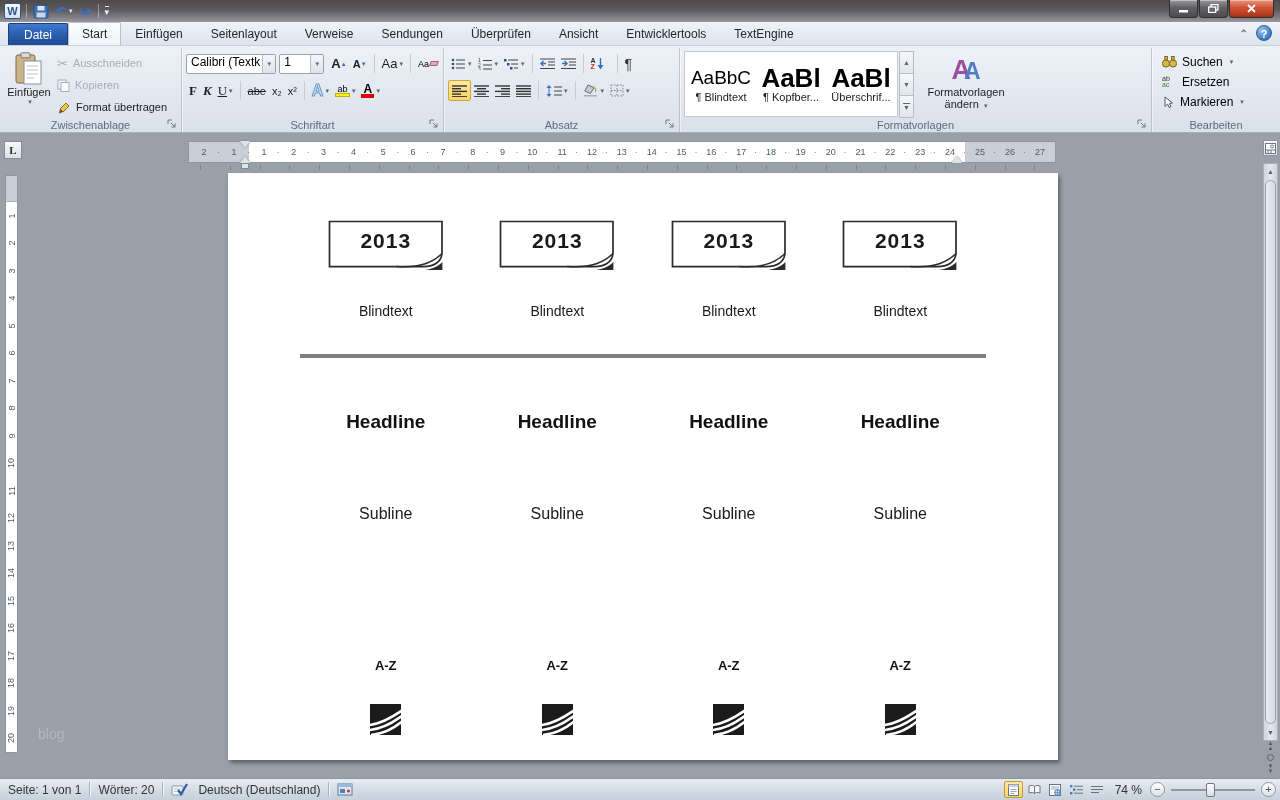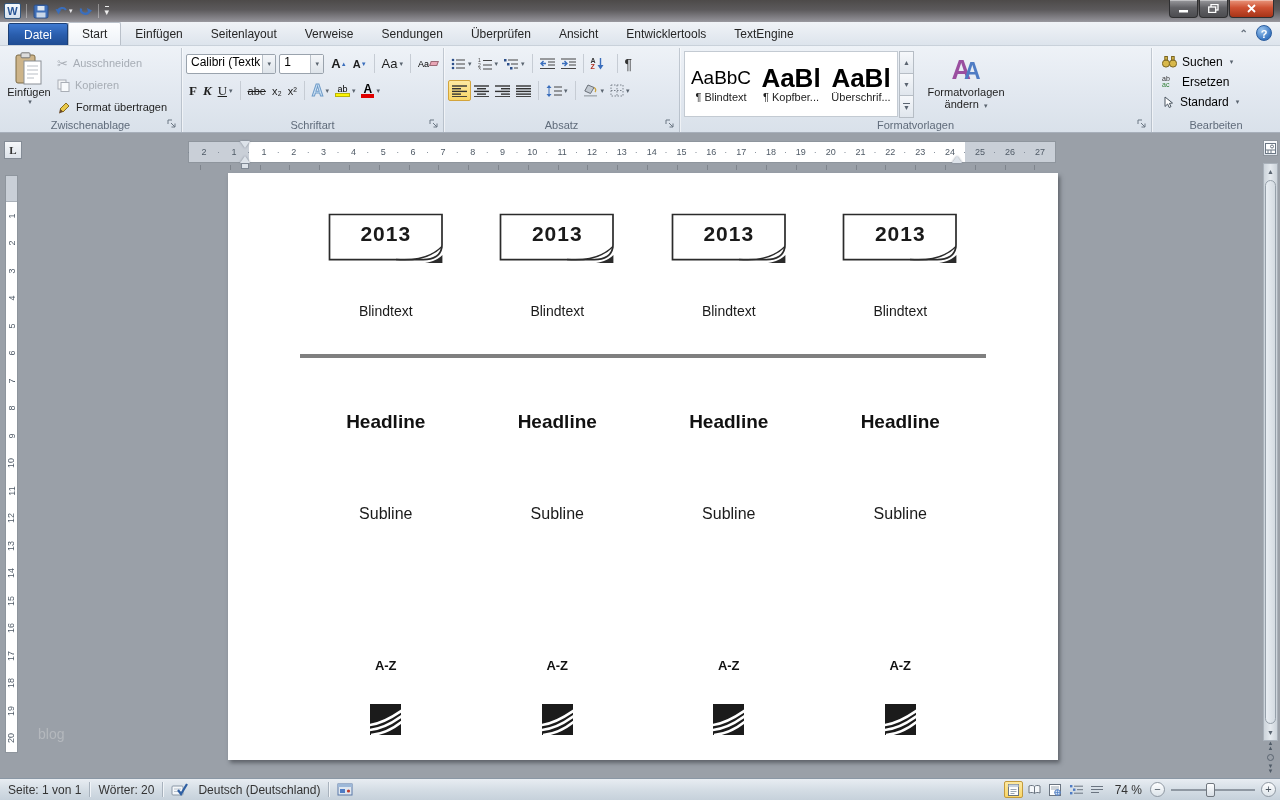--- a/index.html
+++ b/index.html
@@ -92,21 +92,21 @@
   .vcell{height:27.5px;display:flex;align-items:center;justify-content:center;}
   .vcell span{transform:rotate(-90deg);font-size:9px;color:#4f5a66;}
   .rultoggle{position:absolute;right:2px;top:7px;width:15px;height:16px;background:linear-gradient(#f6f8fa,#dde3ea);border:1px solid #8e959d;display:flex;align-items:center;justify-content:center;}
 
   
   .page{position:absolute;left:228px;top:40px;width:830px;height:587px;background:#fff;box-shadow:2px 3px 4px rgba(35,40,46,.5);}
   .divider{position:absolute;left:72px;top:181px;width:686px;height:4px;background:#7f7f7f;}
   .labels{position:absolute;left:72px;top:34px;width:686px;bottom:0;display:flex;}
   .label-col{flex:1;position:relative;}
   .label-col>*{position:absolute;left:0;width:100%;text-align:center;}
-  .ybox{top:6px;height:52px;left:50%;transform:translateX(-50%);width:116px;}
+  .ybox{top:13px;height:52px;left:50%;transform:translateX(-50%);width:116px;}
   .ybox svg{position:absolute;left:0;top:0;}
   .ybox .year{position:absolute;left:0;top:9px;width:100%;text-align:center;font-size:21px;font-weight:bold;color:#1a1a1a;letter-spacing:1px;}
   .blind{top:96px;font-size:14px;color:#1a1a1a;}
   .head{top:204px;font-size:19px;font-weight:bold;color:#111;}
   .sub{top:298px;font-size:16px;color:#1a1a1a;}
   .az{top:451px;font-size:13px;font-weight:bold;color:#111;}
   .logowrap{top:497px;display:flex;justify-content:center;}
   .watermark{position:absolute;left:38px;bottom:36px;font-size:14px;color:#b4b8bd;}
 
   
@@ -552,21 +552,21 @@
       <span style="display:inline-flex;flex-direction:column;font-size:7px;line-height:6px;width:15px;">
           <span style="color:#333;">ab</span>
           <span style="color:#2e7d32;">ac</span>
         </span>
       <span>Ersetzen</span>
     </div>
     <div class="erow">
       <svg width="13" height="13">
           <path d="M3 1 L3 10.5 L5.6 8 L7.2 11.5 L9 10.6 L7.4 7.4 L10.5 7 Z" fill="#fff" stroke="#4a5560"></path>
         </svg>
-      <span>Standard</span>
+      <span>Markieren</span>
         <span class="dd">▾</span>
     </div>
     <div class="glabel">Bearbeiten</div>
   </div>
 </div>
 
 <div class="workspace">
 
   <div class="tabsel">L</div>
 

